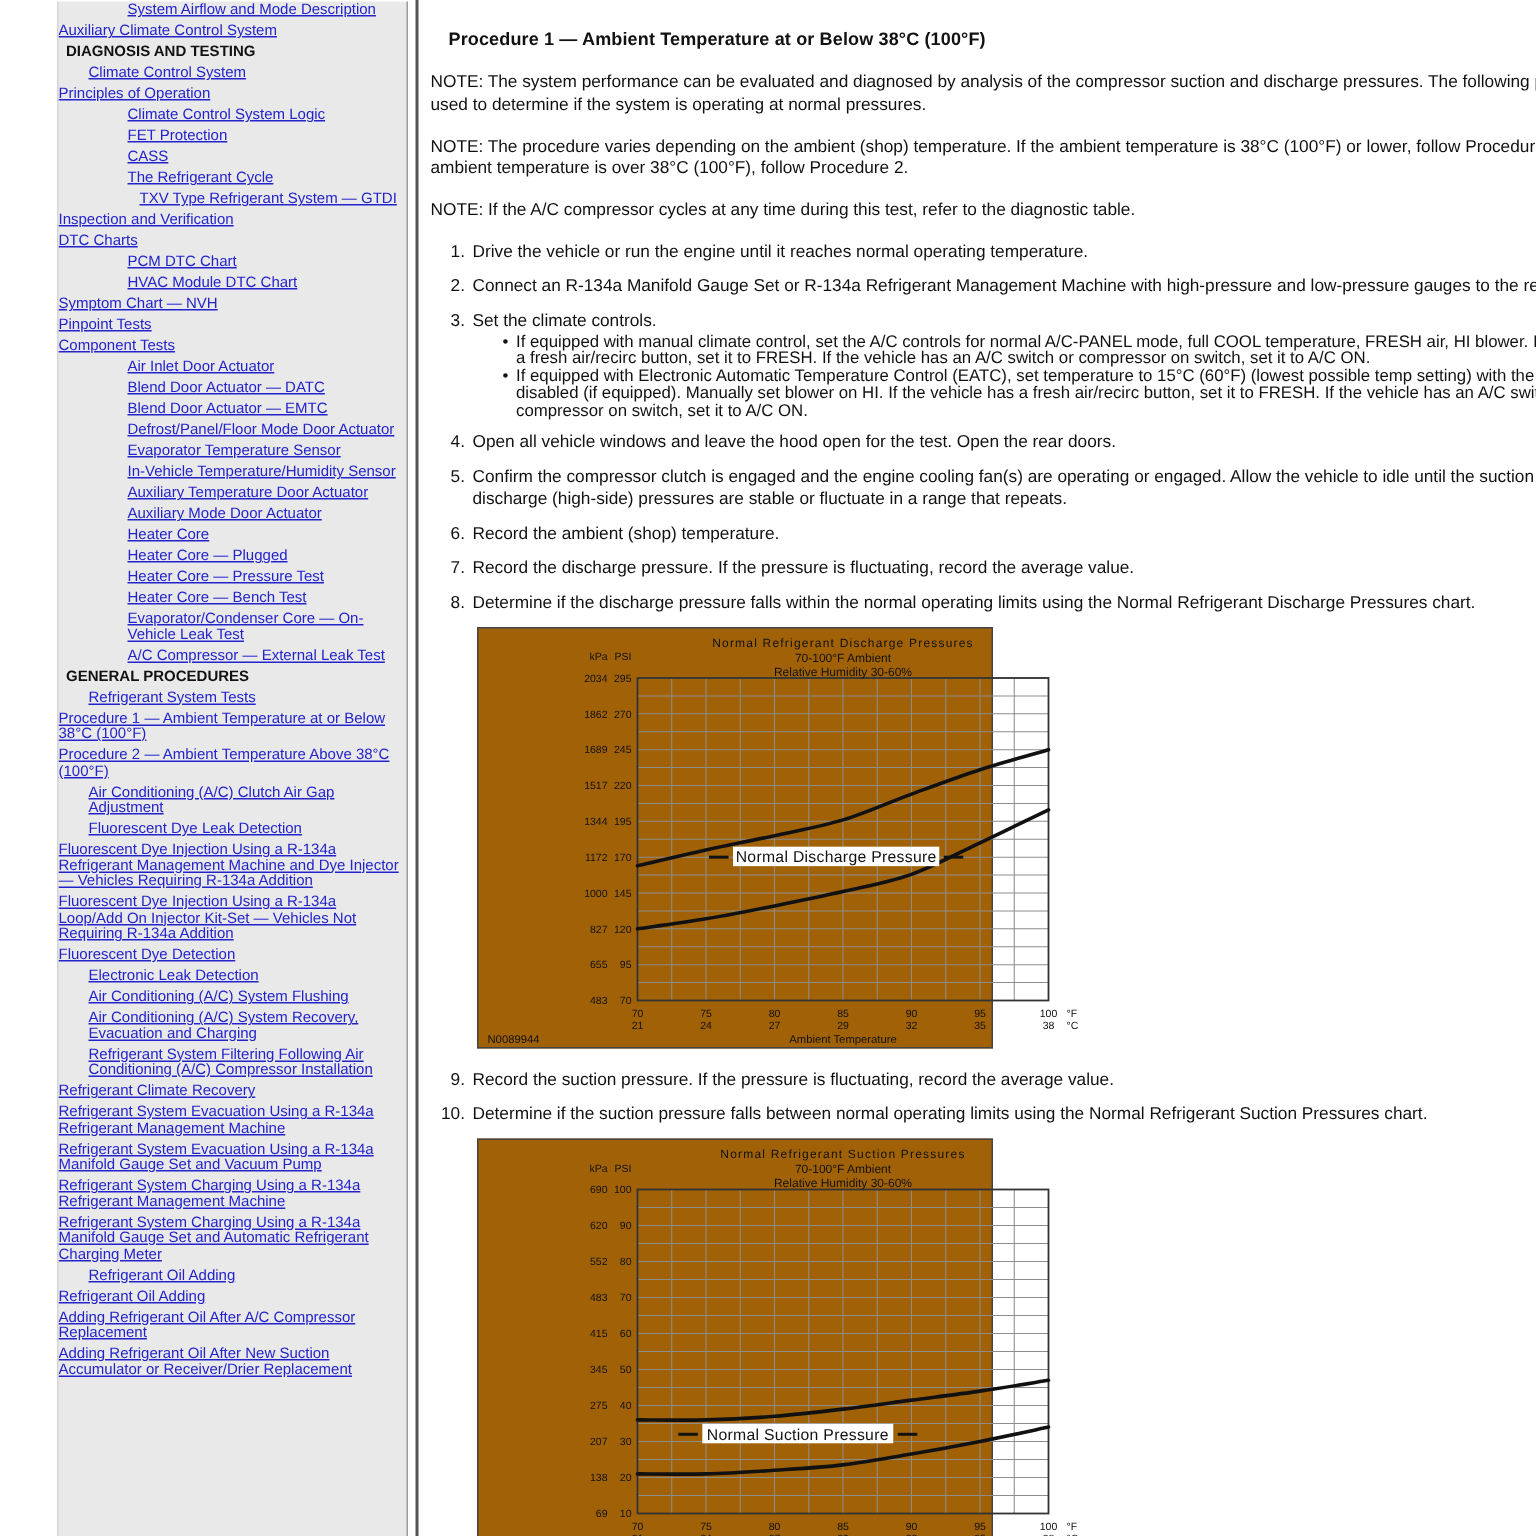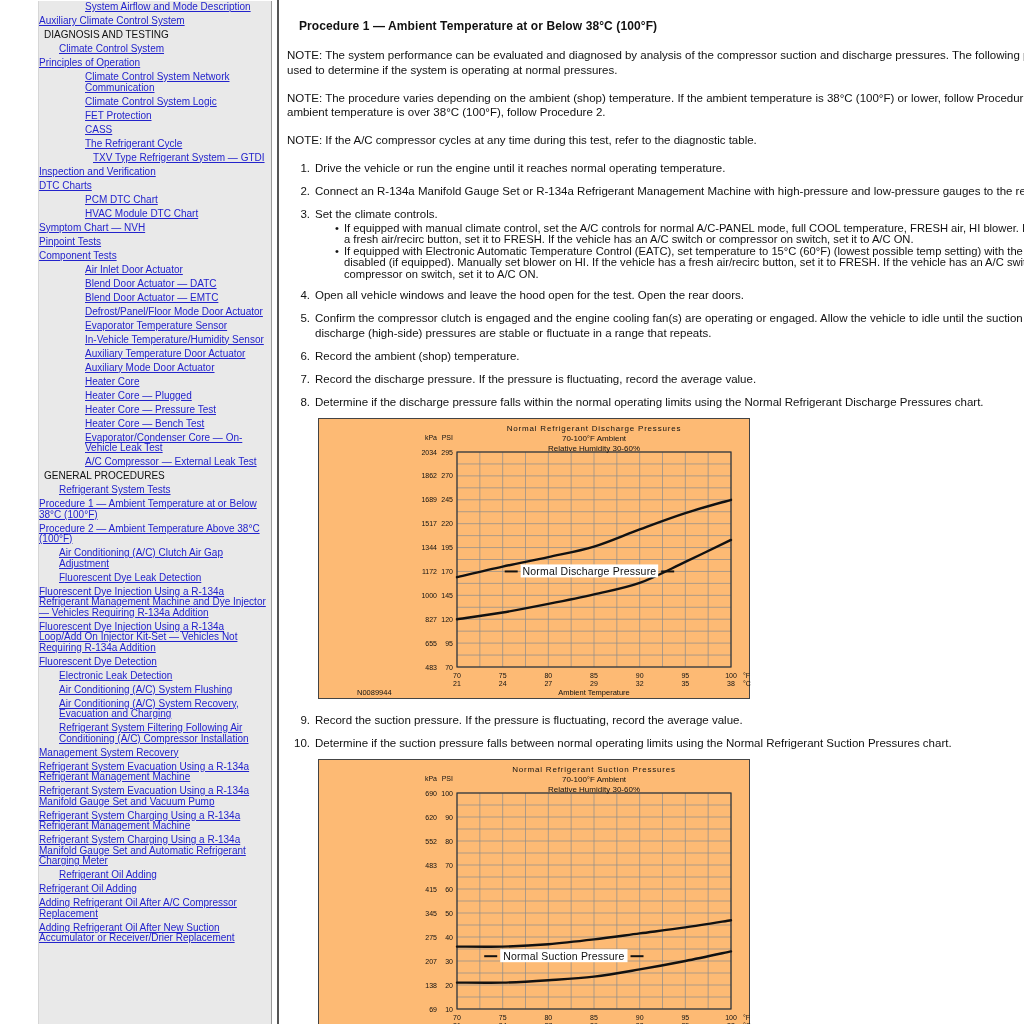--- a/index.html
+++ b/index.html
@@ -2,50 +2,49 @@
 <html><head>
 <meta charset="utf-8">
 <style>
   html,body{margin:0;padding:0;}
   body{width:1024px;height:1024px;overflow:hidden;background:#fff;
        font-family:"Liberation Sans",sans-serif;color:#111;position:relative;}
   #sidebar{position:absolute;left:38px;top:1px;width:234px;height:1024px;
        background:#e9e9e9;border-left:1px solid #d6d6d6;border-right:1px solid #9a9a9a;
        box-sizing:border-box;padding:1px 3px 0 0;overflow:hidden;}
   .toc-item{font-size:10px;line-height:10.5px;margin:0 0 3.5px;}
-  .toc-item.hdr{color:#111;}
+  .toc-item.hdr{color:#111;font-weight:bold;}
   .toc-item a{color:#2323cc;text-decoration:underline;cursor:pointer;}
   .lvl0{padding-left:5px}.lvl1{padding-left:20px}.lvl2{}
   .lvl3{padding-left:46px}.lvl4{padding-left:54px}
   #splitter{position:absolute;left:277px;top:0;width:2px;height:1024px;background:#555;}
   #main{position:absolute;left:280px;top:0;width:1140px;box-sizing:border-box;
         padding:19px 0 0 7px;}
   #page-title{font-size:12px;font-weight:bold;margin:0 0 15px 12px;letter-spacing:0.1px;}
   .note{font-size:11.5px;line-height:14.5px;margin:0 0 13.5px;width:815px;}
   .note b{font-weight:normal;}
   .step{display:flex;font-size:11.5px;line-height:14.5px;margin:0 0 8.5px;}
   .step .num{flex:0 0 23px;width:23px;text-align:right;}
   .step .body{margin-left:5px;width:806px;}
   .bullet{display:flex;margin-left:15px;font-size:11.2px;line-height:11.3px;margin-top:1px;}
   .bullet .glyph{flex:0 0 14px;text-align:center;}
   .bullet .btxt{width:762px;}
-  .figure{border:1px solid #444;width:432px;margin:5px 0 14px 31px;background:#fdba74;box-sizing:border-box;padding-left:32px;}
+  .figure{border:1px solid #444;width:344px;margin:5px 0 14px 31px;background:#a16207;box-sizing:border-box;}
   .figure svg{display:block;}
   svg text{font-family:"Liberation Sans",sans-serif;fill:#111;}
 </style>
 </head>
 <body>
 
 <div id="sidebar">
     <div class="toc-item lvl3"><a>System Airflow and Mode Description</a></div>
     <div class="toc-item lvl2"><a>Auxiliary Climate Control System</a></div>
     <div class="toc-item lvl0 hdr">DIAGNOSIS AND TESTING</div>
     <div class="toc-item lvl1"><a>Climate Control System</a></div>
     <div class="toc-item lvl2"><a>Principles of Operation</a></div>
-    <div class="toc-item lvl3"><a>Climate Control System Network Communication</a></div>
     <div class="toc-item lvl3"><a>Climate Control System Logic</a></div>
     <div class="toc-item lvl3"><a>FET Protection</a></div>
     <div class="toc-item lvl3"><a>CASS</a></div>
     <div class="toc-item lvl3"><a>The Refrigerant Cycle</a></div>
     <div class="toc-item lvl4"><a>TXV Type Refrigerant System — GTDI</a></div>
     <div class="toc-item lvl2"><a>Inspection and Verification</a></div>
     <div class="toc-item lvl2"><a>DTC Charts</a></div>
     <div class="toc-item lvl3"><a>PCM DTC Chart</a></div>
     <div class="toc-item lvl3"><a>HVAC Module DTC Chart</a></div>
     <div class="toc-item lvl2"><a>Symptom Chart — NVH</a></div>
@@ -71,21 +70,21 @@
     <div class="toc-item lvl2"><a>Procedure 2 — Ambient Temperature Above 38°C (100°F)</a></div>
     <div class="toc-item lvl1"><a>Air Conditioning (A/C) Clutch Air Gap Adjustment</a></div>
     <div class="toc-item lvl1"><a>Fluorescent Dye Leak Detection</a></div>
     <div class="toc-item lvl2"><a>Fluorescent Dye Injection Using a R-134a Refrigerant Management Machine and Dye Injector — Vehicles Requiring R-134a Addition</a></div>
     <div class="toc-item lvl2"><a>Fluorescent Dye Injection Using a R-134a Loop/Add On Injector Kit-Set — Vehicles Not Requiring R-134a Addition</a></div>
     <div class="toc-item lvl2"><a>Fluorescent Dye Detection</a></div>
     <div class="toc-item lvl1"><a>Electronic Leak Detection</a></div>
     <div class="toc-item lvl1"><a>Air Conditioning (A/C) System Flushing</a></div>
     <div class="toc-item lvl1"><a>Air Conditioning (A/C) System Recovery, Evacuation and Charging</a></div>
     <div class="toc-item lvl1"><a>Refrigerant System Filtering Following Air Conditioning (A/C) Compressor Installation</a></div>
-    <div class="toc-item lvl2"><a>Management System Recovery</a></div>
+    <div class="toc-item lvl2"><a>Refrigerant Climate Recovery</a></div>
     <div class="toc-item lvl2"><a>Refrigerant System Evacuation Using a R-134a Refrigerant Management Machine</a></div>
     <div class="toc-item lvl2"><a>Refrigerant System Evacuation Using a R-134a Manifold Gauge Set and Vacuum Pump</a></div>
     <div class="toc-item lvl2"><a>Refrigerant System Charging Using a R-134a Refrigerant Management Machine</a></div>
     <div class="toc-item lvl2"><a>Refrigerant System Charging Using a R-134a Manifold Gauge Set and Automatic Refrigerant Charging Meter</a></div>
     <div class="toc-item lvl1"><a>Refrigerant Oil Adding</a></div>
     <div class="toc-item lvl2"><a>Refrigerant Oil Adding</a></div>
     <div class="toc-item lvl2"><a>Adding Refrigerant Oil After A/C Compressor Replacement</a></div>
     <div class="toc-item lvl2"><a>Adding Refrigerant Oil After New Suction Accumulator or Receiver/Drier Replacement</a></div>
   </div>
 <div id="splitter"></div>

